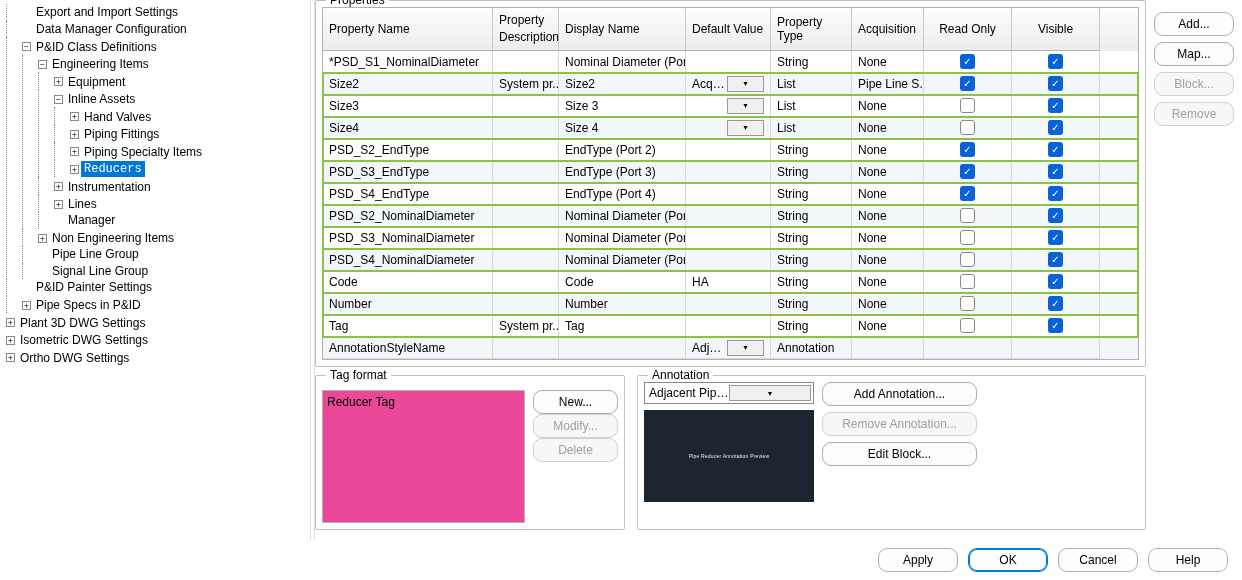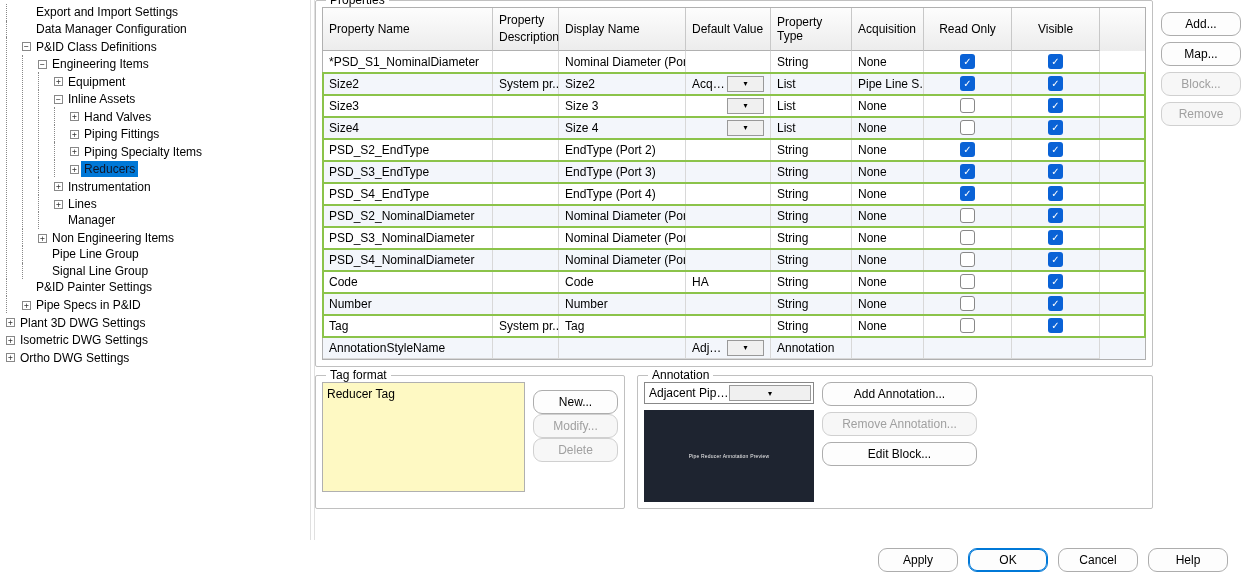--- a/index.html
+++ b/index.html
@@ -8,23 +8,23 @@
 .main{flex:1;display:flex;min-height:0;}
 .tree{width:310px;overflow:auto;padding:4px 0 4px 6px;}
 .tree ul{list-style:none;margin:0;padding-left:0;}
 .tree li{white-space:nowrap;line-height:16px;}
 .tw{position:relative;padding-left:16px;display:inline-block;width:100%;}
 .tw::before{content:"";position:absolute;left:0;top:0;bottom:0;border-left:1px dotted #888;}
 .row{display:inline-flex;align-items:center;height:16px;gap:2px;}
 .exp{display:inline-flex;width:9px;height:9px;border:1px solid #888;background:#fff;justify-content:center;align-items:center;font-size:8px;line-height:7px;font-family:monospace;color:#333;cursor:pointer;}
 .noexp{display:inline-block;width:9px;height:9px;}
 .lbl{padding:0 3px;display:inline-block;}
-.sel{background:#0078d7;color:#0f172a;}
+.sel{background:#0078d7;color:#ffffff;font-family:Liberation Mono, monospace;}
 .divider{width:5px;background:#ffffff;border-left:1px solid #e0e0e0;border-right:1px solid #e0e0e0;}
-.right{flex:1;display:flex;flex-direction:column;padding:0 1px 4px 0;}
+.right{flex:1;display:flex;flex-direction:column;padding:0 8px 4px 0;}
 .propwrap{display:flex;gap:8px;}
 .proparea{flex:1;}
 .fieldset{border:1px solid #c0c0c0;border-radius:2px;padding:6px 6px 6px 6px;position:relative;margin:0;}
 .fieldset>.legend{position:absolute;top:-8px;left:10px;background:#fff;padding:0 4px;font-size:12px;color:#000;}
 .grid{border:1px solid #b0b0b0;font-size:12px;background:#fff;}
 .gridhead{display:grid;grid-template-columns:170px 66px 127px 85px 81px 72px 88px 88px;background:linear-gradient(#fdfdfd,#ececec);}
 .gridhead>div{border-right:1px solid #c8c8c8;border-bottom:1px solid #b0b0b0;padding:4px 6px;display:flex;align-items:center;font-weight:400;min-height:30px;}
 .gridbody>div.row2{display:grid;grid-template-columns:170px 66px 127px 85px 81px 72px 88px 88px;}
 .gridbody>div.row2>div{border-right:1px solid #d8d8d8;border-bottom:1px solid #d8d8d8;padding:3px 6px;height:22px;display:flex;align-items:center;overflow:hidden;text-overflow:ellipsis;white-space:nowrap;}
 .gridbody>div.row2:nth-child(odd){background:#fff;}
@@ -36,21 +36,21 @@
 .chk.off{background:#fff;border:1px solid #888;}
 .ddl{display:flex;align-items:center;width:100%;height:100%;}
 .ddl>span{flex:1;overflow:hidden;text-overflow:ellipsis;}
 .ddlbtn{width:16px;height:16px;border:1px solid #999;background:#f0f0f0;display:flex;align-items:center;justify-content:center;font-size:8px;}
 .sidebtns{display:flex;flex-direction:column;gap:6px;width:80px;padding-top:12px;}
 .btn{border:1px solid #adadad;background:#fdfdfd;border-radius:9px;padding:4px 6px;text-align:center;cursor:pointer;font-size:12px;}
 .btn.def{border-color:#0078d7;box-shadow:0 0 0 1px #0078d7 inset;}
 .btn.dis{color:#a0a0a0;border-color:#d0d0d0;background:#f7f7f7;cursor:default;}
 .lower{display:flex;gap:12px;margin-top:8px;}
 .tagfmt{width:310px;}
-.tagfmtbox{border:1px solid #b0b0b0;height:110px;padding:4px;background:#fef9c3;}
+.tagfmtbox{border:1px solid #b0b0b0;height:133px;padding:4px;background:#ec4899;margin-top:8px;}
 .tagbtns{display:flex;flex-direction:column;width:85px;padding-top:8px;}
 .annarea{flex:1;}
 .anntop{display:flex;gap:8px;align-items:flex-start;}
 .combo{border:1px solid #888;height:22px;display:flex;align-items:center;padding:0 2px 0 4px;background:#fff;width:170px;}
 .combo>span{flex:1;overflow:hidden;white-space:nowrap;text-overflow:ellipsis;}
 .preview{width:170px;height:92px;background:#1e2430;color:#eee;margin-top:6px;display:flex;align-items:center;justify-content:center;font-size:5px;letter-spacing:0.2px;overflow:hidden;text-align:center;padding:0 4px;}
 .annbtns{display:flex;flex-direction:column;gap:6px;width:155px;}
 .footer{display:flex;justify-content:flex-end;gap:10px;padding:8px 14px;border-top:0;}
 .footer .btn{width:80px;}
 </style>

